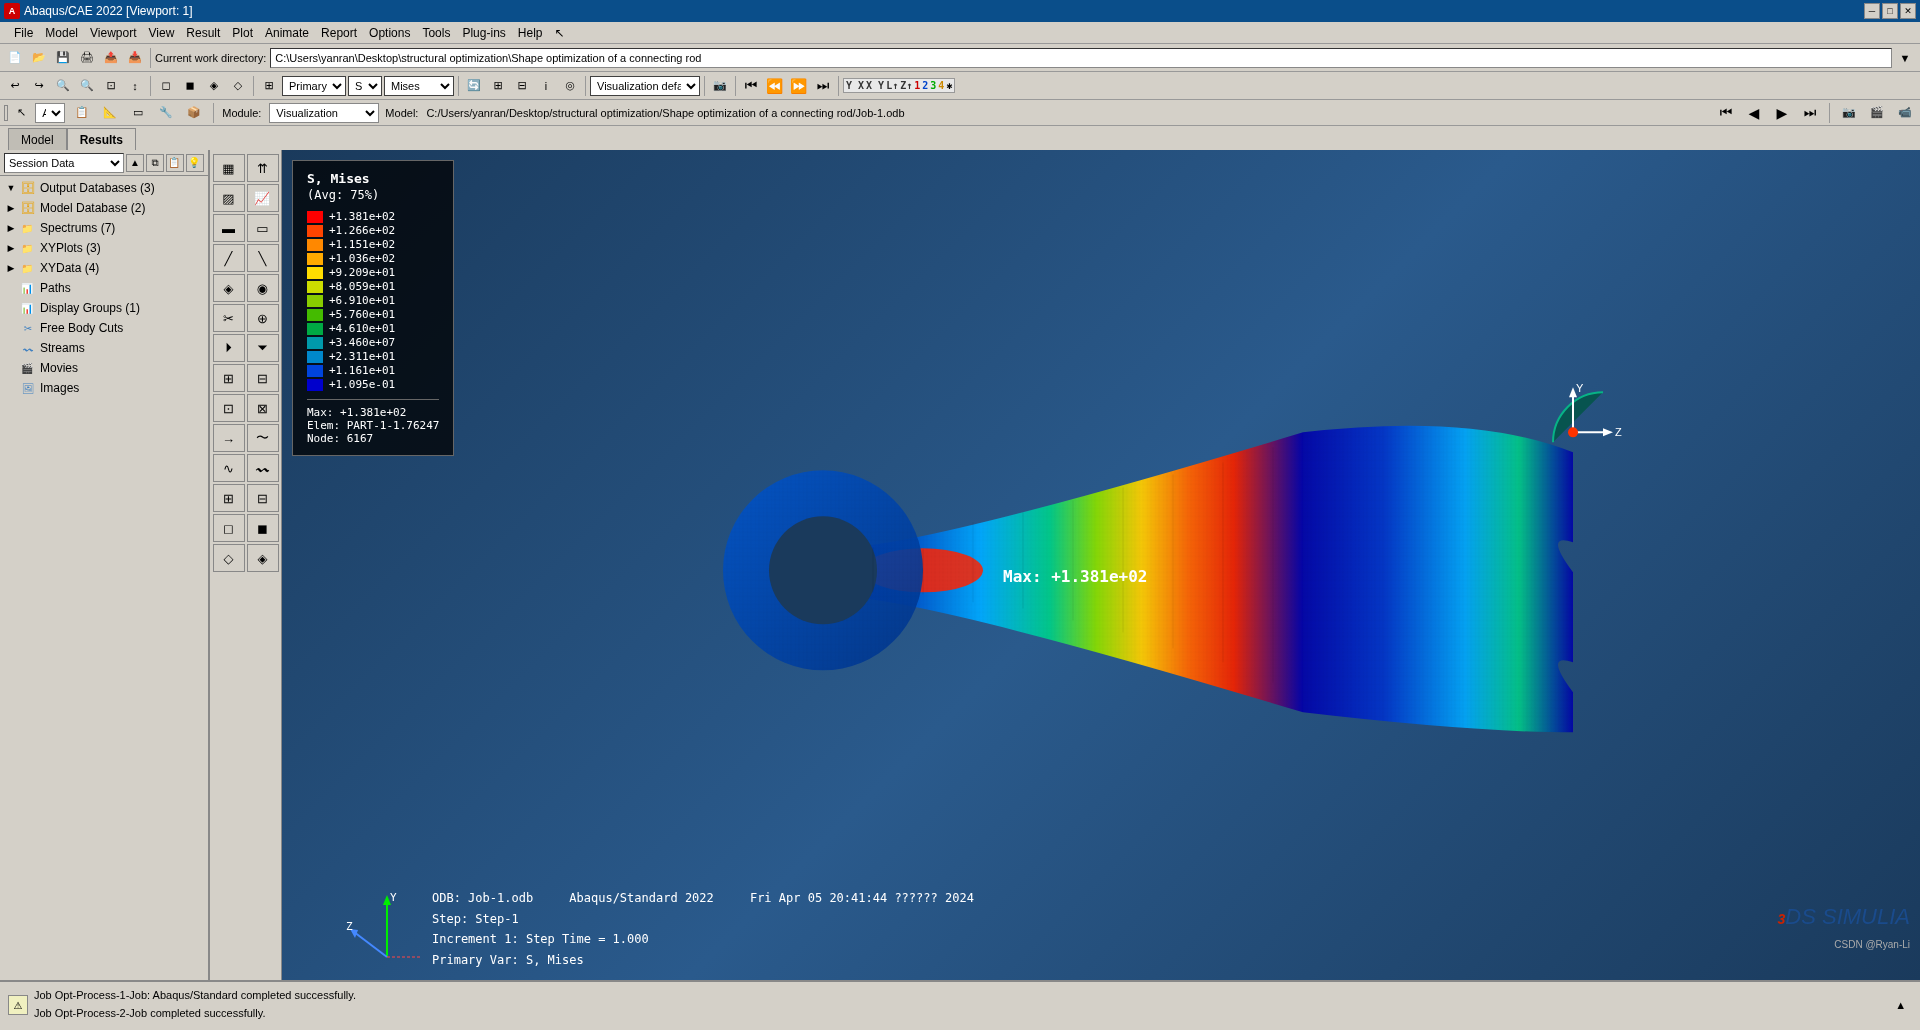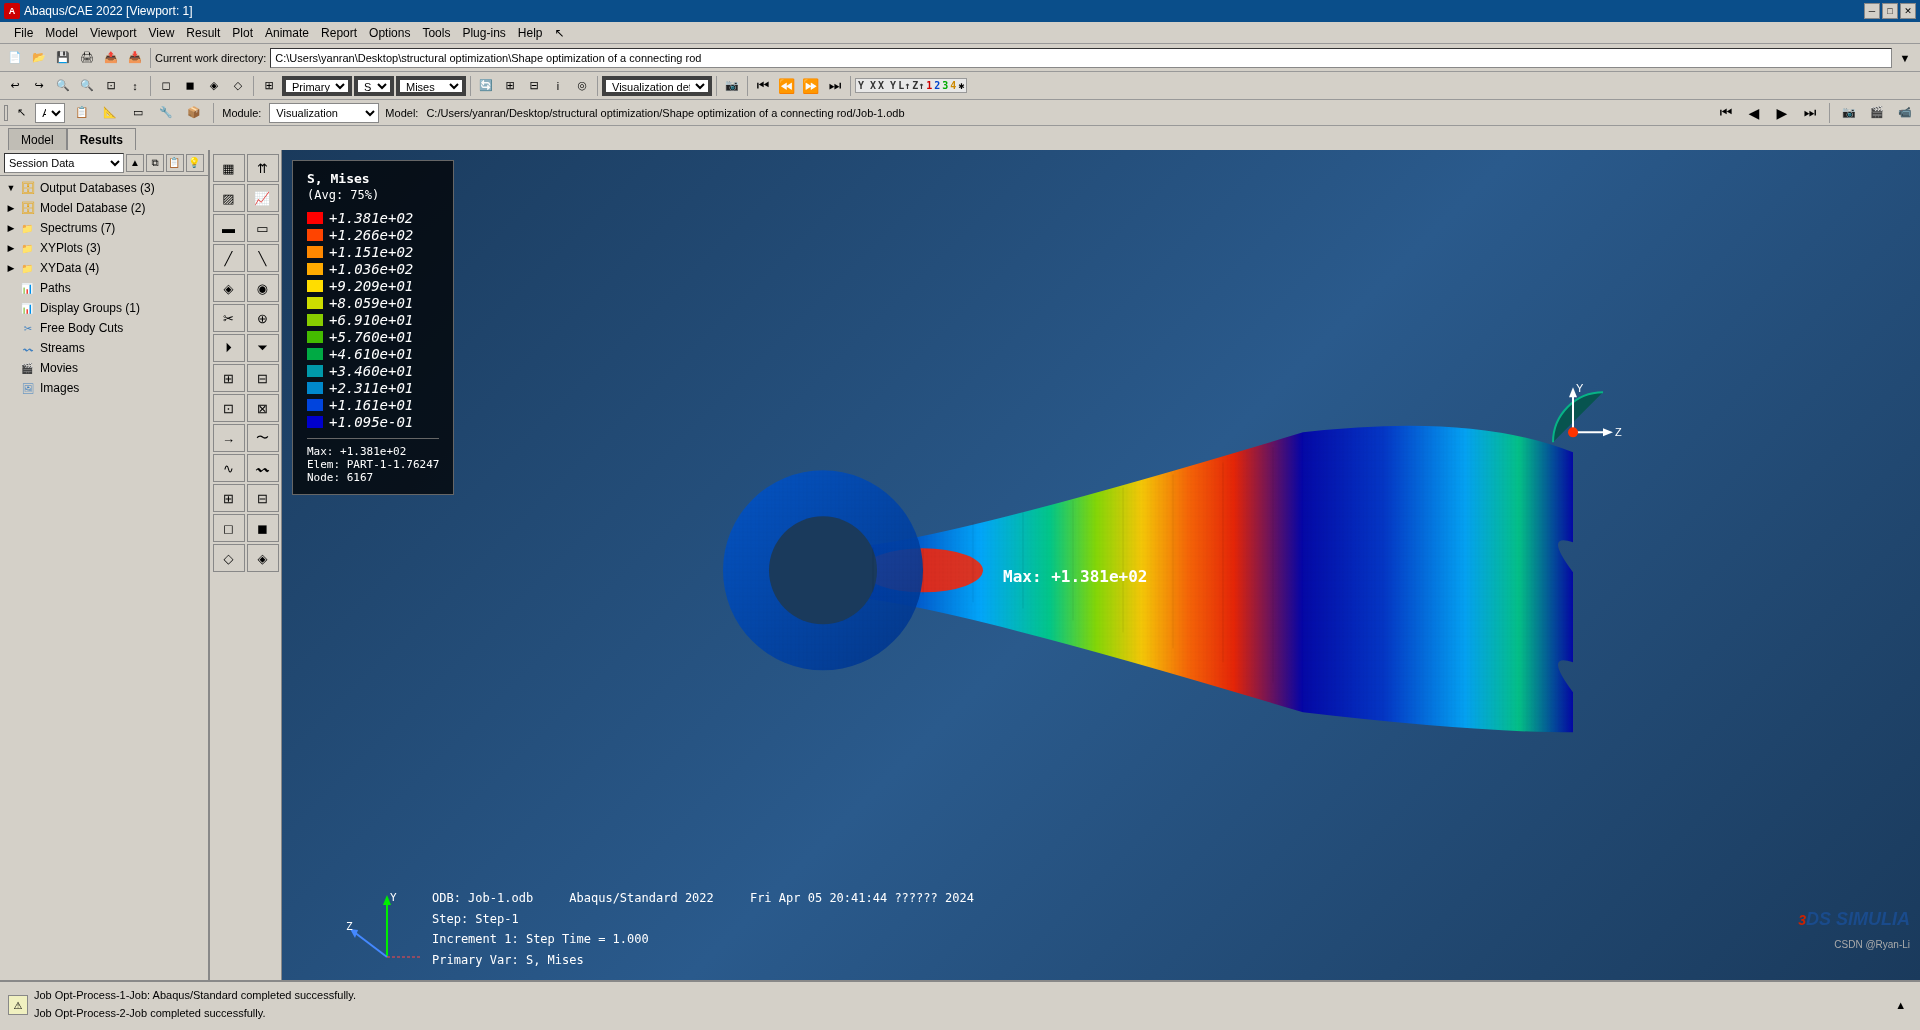--- a/index.html
+++ b/index.html
@@ -47,21 +47,21 @@
       background: #d4d0c8;
       border: 1px solid transparent;
       display: flex; align-items: center; justify-content: center;
       cursor: pointer; font-size: 11px;
       flex-shrink: 0;
     }
     .toolbar-separator { width: 1px; height: 20px; background: #999; margin: 0 2px; }
     .toolbar-label { font-size: 11px; margin-right: 2px; white-space: nowrap; }
     .toolbar-combo {
       height: 20px; font-size: 11px; background: white;
-      border: 4px solid #404040; padding: 0 2px; cursor: pointer;
+      border: 1px solid #404040; padding: 0 2px; cursor: pointer;
     }
     .dir-input {
       height: 20px; flex: 1; font-size: 11px;
       border: 1px inset #888; background: white; padding: 0 4px;
     }
 
     
     .toolbar2 {
       height: 28px;
       background: #d4d0c8;
@@ -197,21 +197,21 @@
       color: white;
       padding: 10px 14px;
       font-size: 12px;
       font-family: monospace;
       border: 1px solid #666;
     }
     .legend-title { font-size: 13px; font-weight: bold; margin-bottom: 2px; }
     .legend-avg { margin-bottom: 8px; }
     .legend-row { display: flex; align-items: center; margin: 1px 0; }
     .legend-color { width: 16px; height: 12px; margin-right: 6px; flex-shrink: 0; }
-    .legend-value { font-size: 14px; font-family: monospace; font-style: italic; }
+    .legend-value { font-size: 11px; font-family: monospace; }
     .legend-footer { margin-top: 8px; font-size: 11px; font-family: monospace; border-top: 1px solid #666; padding-top: 6px; }
 
     
     #viewport-footer {
       position: absolute;
       bottom: 10px;
       left: 60px;
       color: white;
       font-size: 12px;
       font-family: monospace;
@@ -582,21 +582,21 @@
           <div class="legend-row">
             <div class="legend-color" style="background: rgb(68, 187, 0);"></div>
             <span class="legend-value">+5.760e+01</span>
           </div>
           <div class="legend-row">
             <div class="legend-color" style="background: rgb(0, 170, 68);"></div>
             <span class="legend-value">+4.610e+01</span>
           </div>
           <div class="legend-row">
             <div class="legend-color" style="background: rgb(0, 153, 170);"></div>
-            <span class="legend-value">+3.460e+01</span>
+            <span class="legend-value">+3.460e+07</span>
           </div>
           <div class="legend-row">
             <div class="legend-color" style="background: rgb(0, 136, 204);"></div>
             <span class="legend-value">+2.311e+01</span>
           </div>
           <div class="legend-row">
             <div class="legend-color" style="background: rgb(0, 68, 221);"></div>
             <span class="legend-value">+1.161e+01</span>
           </div>
           <div class="legend-row">
@@ -712,21 +712,21 @@
           &nbsp;&nbsp;&nbsp;
           <span>Fri Apr 05 20:41:44 ?????? 2024</span>
         </div>
         <div>Step: Step-1</div>
         <div>Increment      1: Step Time =     1.000</div>
         <div>Primary Var: S, Mises</div>
       </div>
     </div>
 
     <div id="simulia-logo">
-      <span style="color:#cc2200;font-size:14px;">3</span><span style="color:#1a4b8c;font-size:18px;font-weight:bold;font-style:italic;">DS SIMULIA</span>
+      <span style="color:#cc2200;font-size:14px;">3</span><span style="color:#1a4b8c;font-size:22px;font-weight:normal;font-style:italic;">DS SIMULIA</span>
     </div>
     <div id="credit-text">CSDN @Ryan-Li</div>
 
   </div>
 </div>
 
 <div id="status-bar">
   <div class="status-icon">⚠</div>
   <div id="status-content">
     <div>Job Opt-Process-1-Job: Abaqus/Standard completed successfully.</div>

